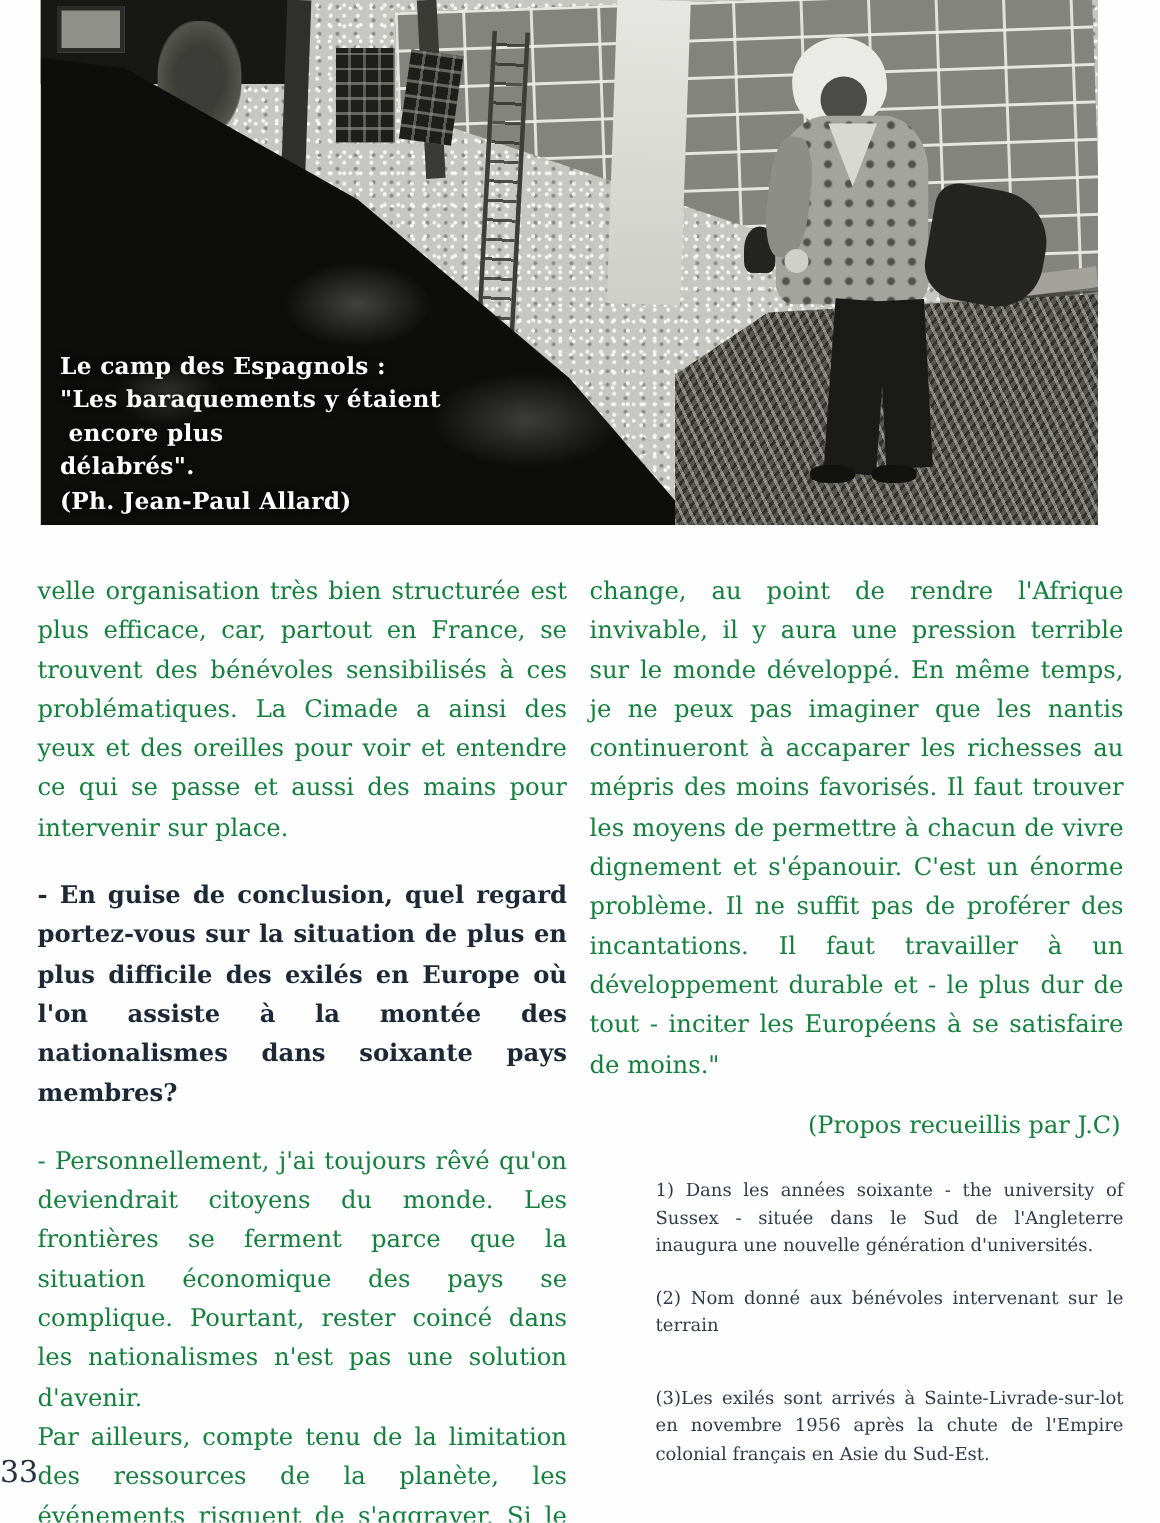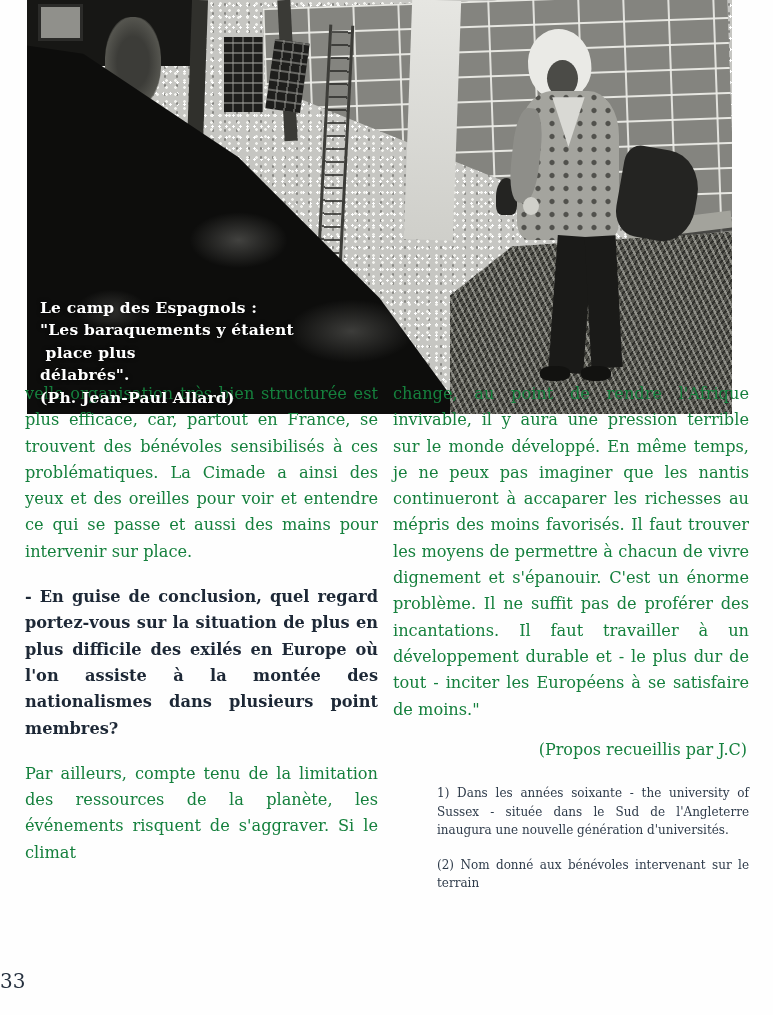--- a/index.html
+++ b/index.html
@@ -5,21 +5,21 @@
   html,body{margin:0;padding:0;}
   body{
     width:773px;height:1015px;background:#ffffff;position:relative;
     font-family:"DejaVu Serif","Liberation Serif",serif;color:#26313f;
     overflow:hidden;
   }
   .page{position:absolute;inset:0;background:#fefefe;}
 
   
   .photo{
-    position:absolute;left:27px;top:0;width:705px;height:414px;
+    position:absolute;left:27px;top:0;width:705px;height:350px;
     overflow:hidden;background:#bdbdb9;
   }
   .ph{position:absolute;}
   .ph-gravel{
     inset:0;
     background-color:#c6c6c2;
     background-image:
       radial-gradient(circle,#f4f4f0 1.1px,transparent 1.6px),
       radial-gradient(circle,#888884 1px,transparent 1.5px),
       radial-gradient(circle,#ffffff 1px,transparent 1.4px);
@@ -150,37 +150,39 @@
     <div class="ph ph-hand"></div>
     <div class="ph ph-bag"></div>
     <div class="ph ph-leg l1"></div>
     <div class="ph ph-leg l2"></div>
     <div class="ph ph-shoe s1"></div>
     <div class="ph ph-shoe s2"></div>
 
     <figcaption class="caption">
       <span>Le camp des Espagnols :</span>
       <span>"Les baraquements y étaient</span>
-      <span> place plus</span>
+      <span> encore plus</span>
       <span>délabrés".</span>
       <span>(Ph. Jean-Paul Allard)</span>
     </figcaption>
   </figure>
 
   <div class="columns">
     <div class="col col-left">
       <p>velle organisation très bien structurée est plus efficace, car, partout en France, se trouvent des bénévoles sensibilisés à ces problématiques. La Cimade a ainsi des yeux et des oreilles pour voir et entendre ce qui se passe et aussi des mains pour intervenir sur place.</p>
-      <p class="q">- En guise de conclusion, quel regard portez-vous sur la situation de plus en plus difficile des exilés en Europe où l'on assiste à la montée des nationalismes dans plusieurs point membres?</p>
+      <p class="q">- En guise de conclusion, quel regard portez-vous sur la situation de plus en plus difficile des exilés en Europe où l'on assiste à la montée des nationalismes dans soixante pays membres?</p>
+      <p>- Personnellement, j'ai toujours rêvé qu'on deviendrait citoyens du monde. Les frontières se ferment parce que la situation économique des pays se complique. Pourtant, rester coincé dans les nationalismes n'est pas une solution d'avenir.</p>
       <p>Par ailleurs, compte tenu de la limitation des ressources de la planète, les événements risquent de s'aggraver. Si le climat</p>
     </div>
     <div class="col col-right">
       <p>change, au point de rendre l'Afrique invivable, il y aura une pression terrible sur le monde développé. En même temps, je ne peux pas imaginer que les nantis continueront à accaparer les richesses au mépris des moins favorisés. Il faut trouver les moyens de permettre à chacun de vivre dignement et s'épanouir. C'est un énorme problème. Il ne suffit pas de proférer des incantations. Il faut travailler à un développement durable et - le plus dur de tout - inciter les Européens à se satisfaire de moins."</p>
       <p class="byline">(Propos recueillis par J.C)</p>
       <div class="footnotes">
         <p class="fn1">1) Dans les années soixante - the university of Sussex - située dans le Sud de l'Angleterre inaugura une nouvelle génération d'universités.</p>
         <p class="fn2">(2) Nom donné aux bénévoles intervenant sur le terrain</p>
+        <p class="fn3">(3)Les exilés sont arrivés à Sainte-Livrade-sur-lot en novembre 1956 après la chute de l'Empire colonial français en Asie du Sud-Est.</p>
       </div>
     </div>
   </div>
 
   <div class="page-number">33</div>
 
 </div>
 
 </body></html>

